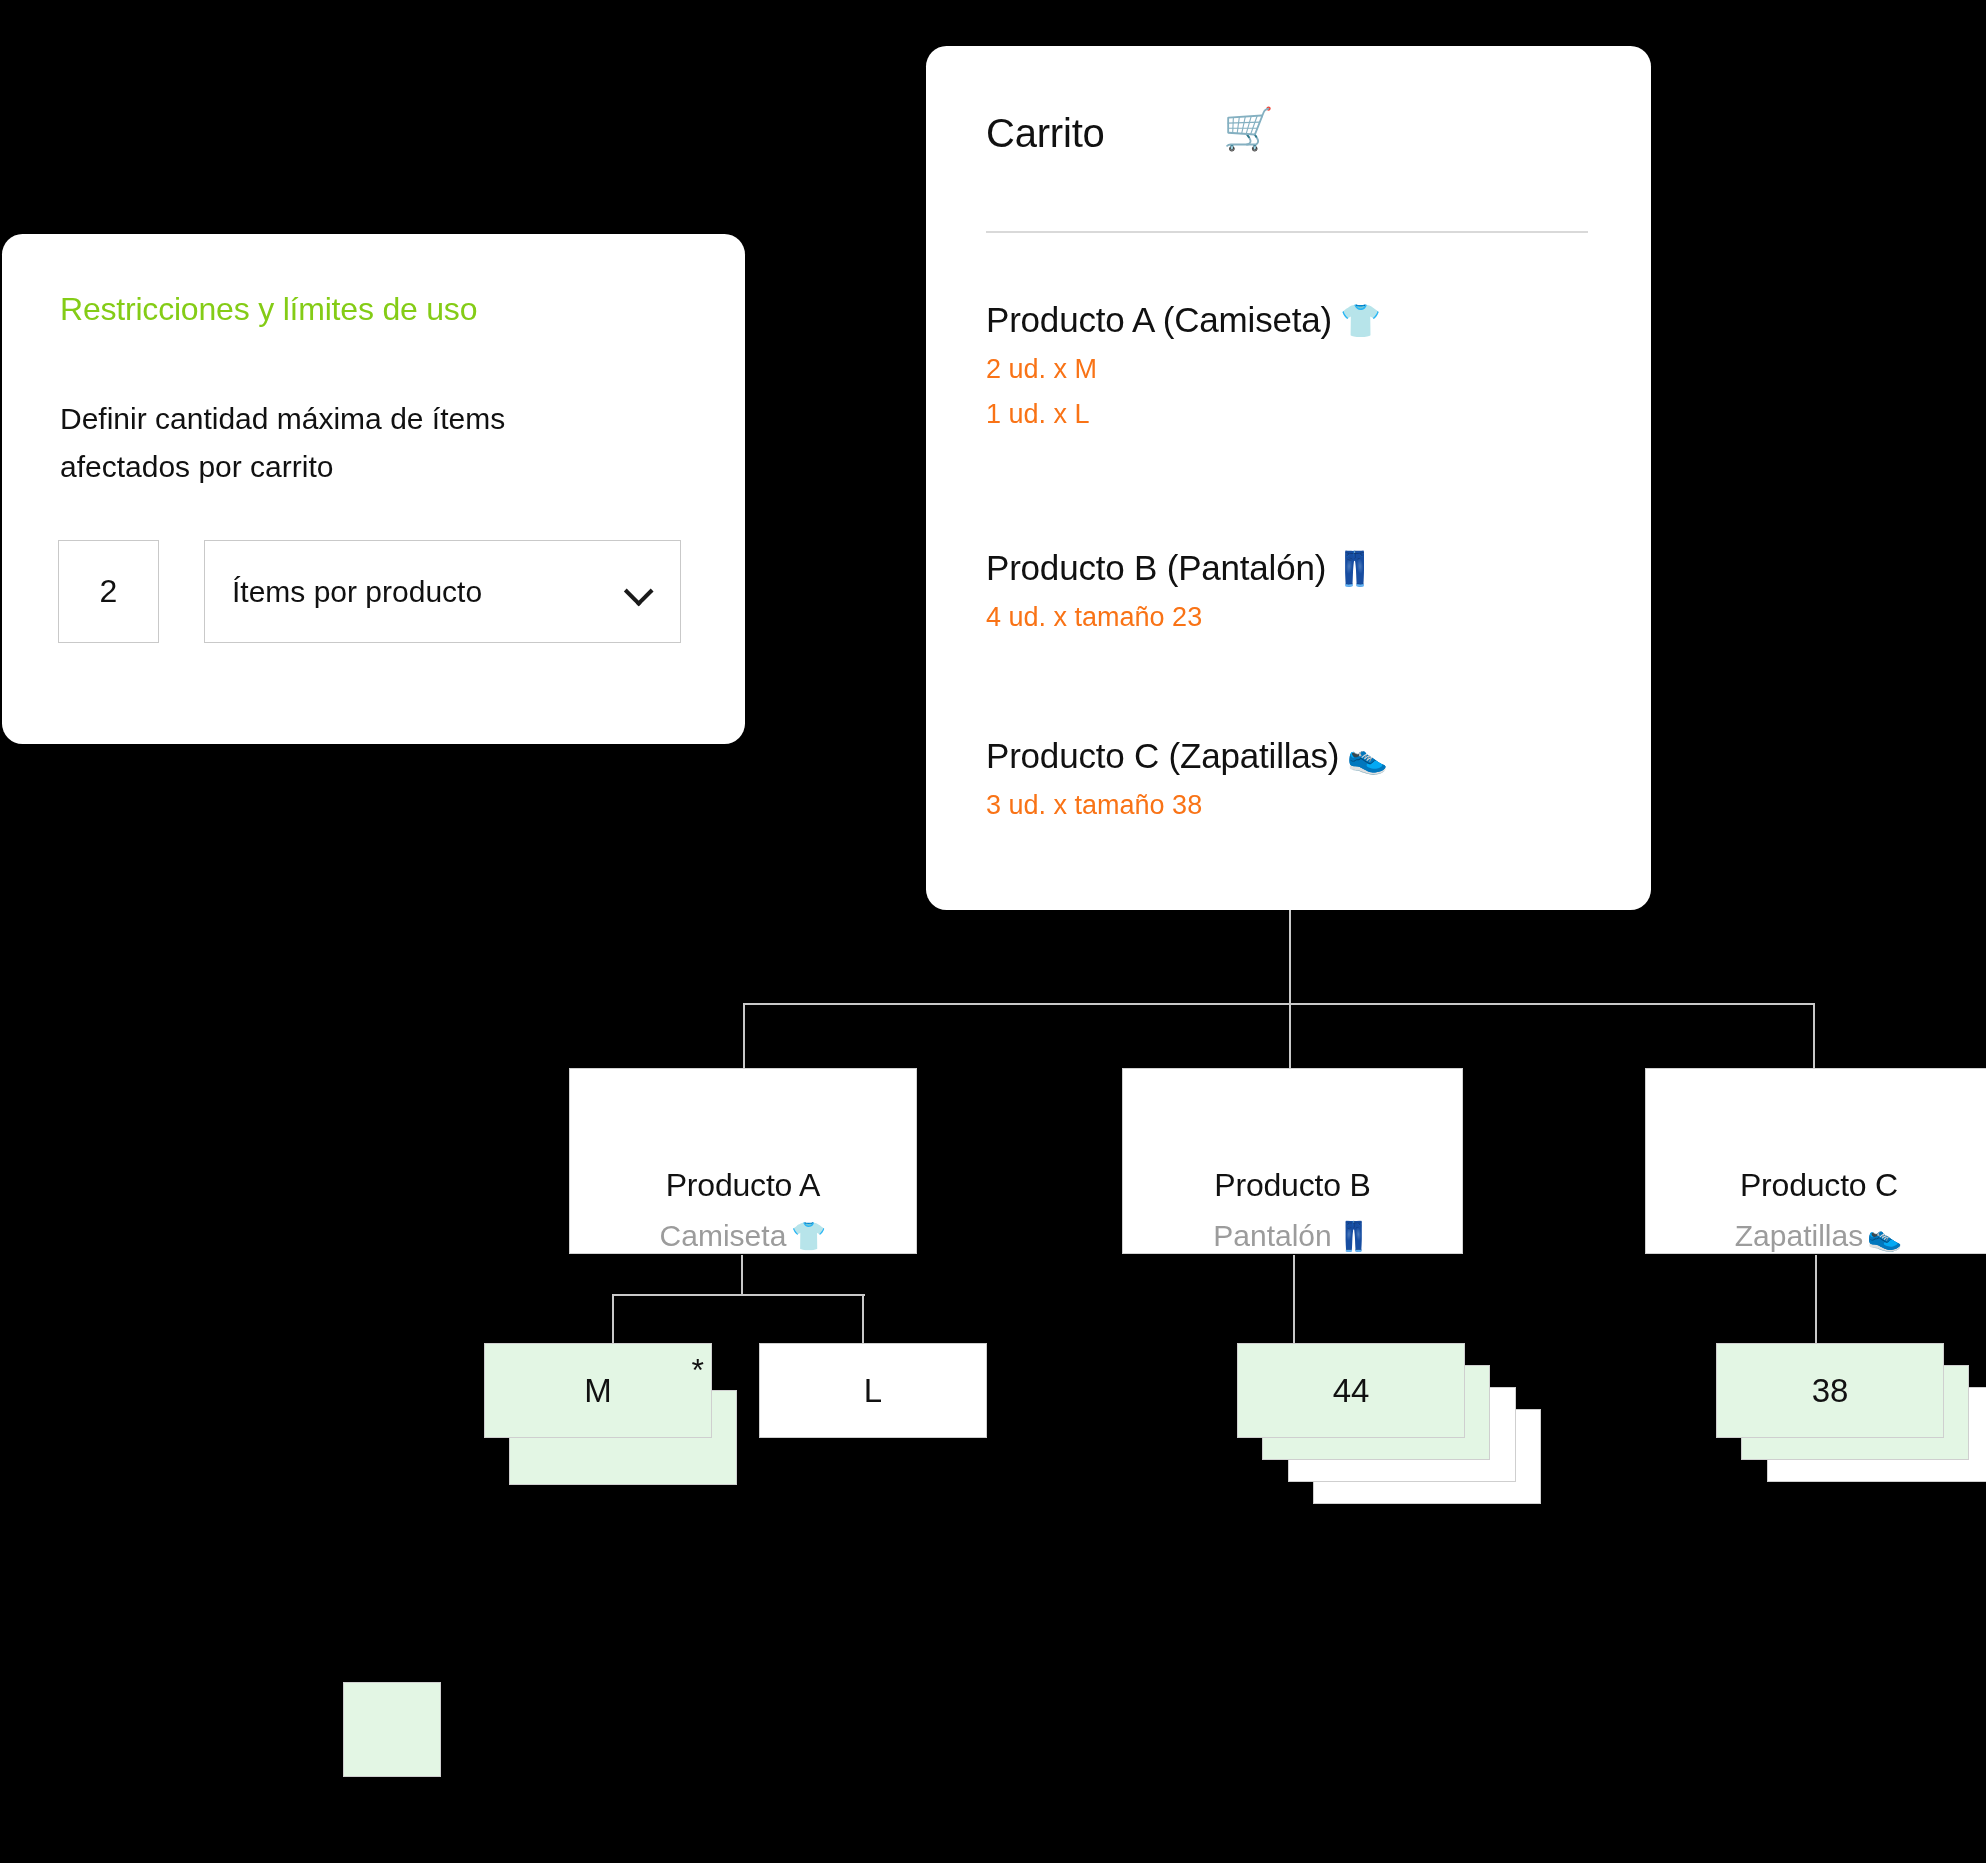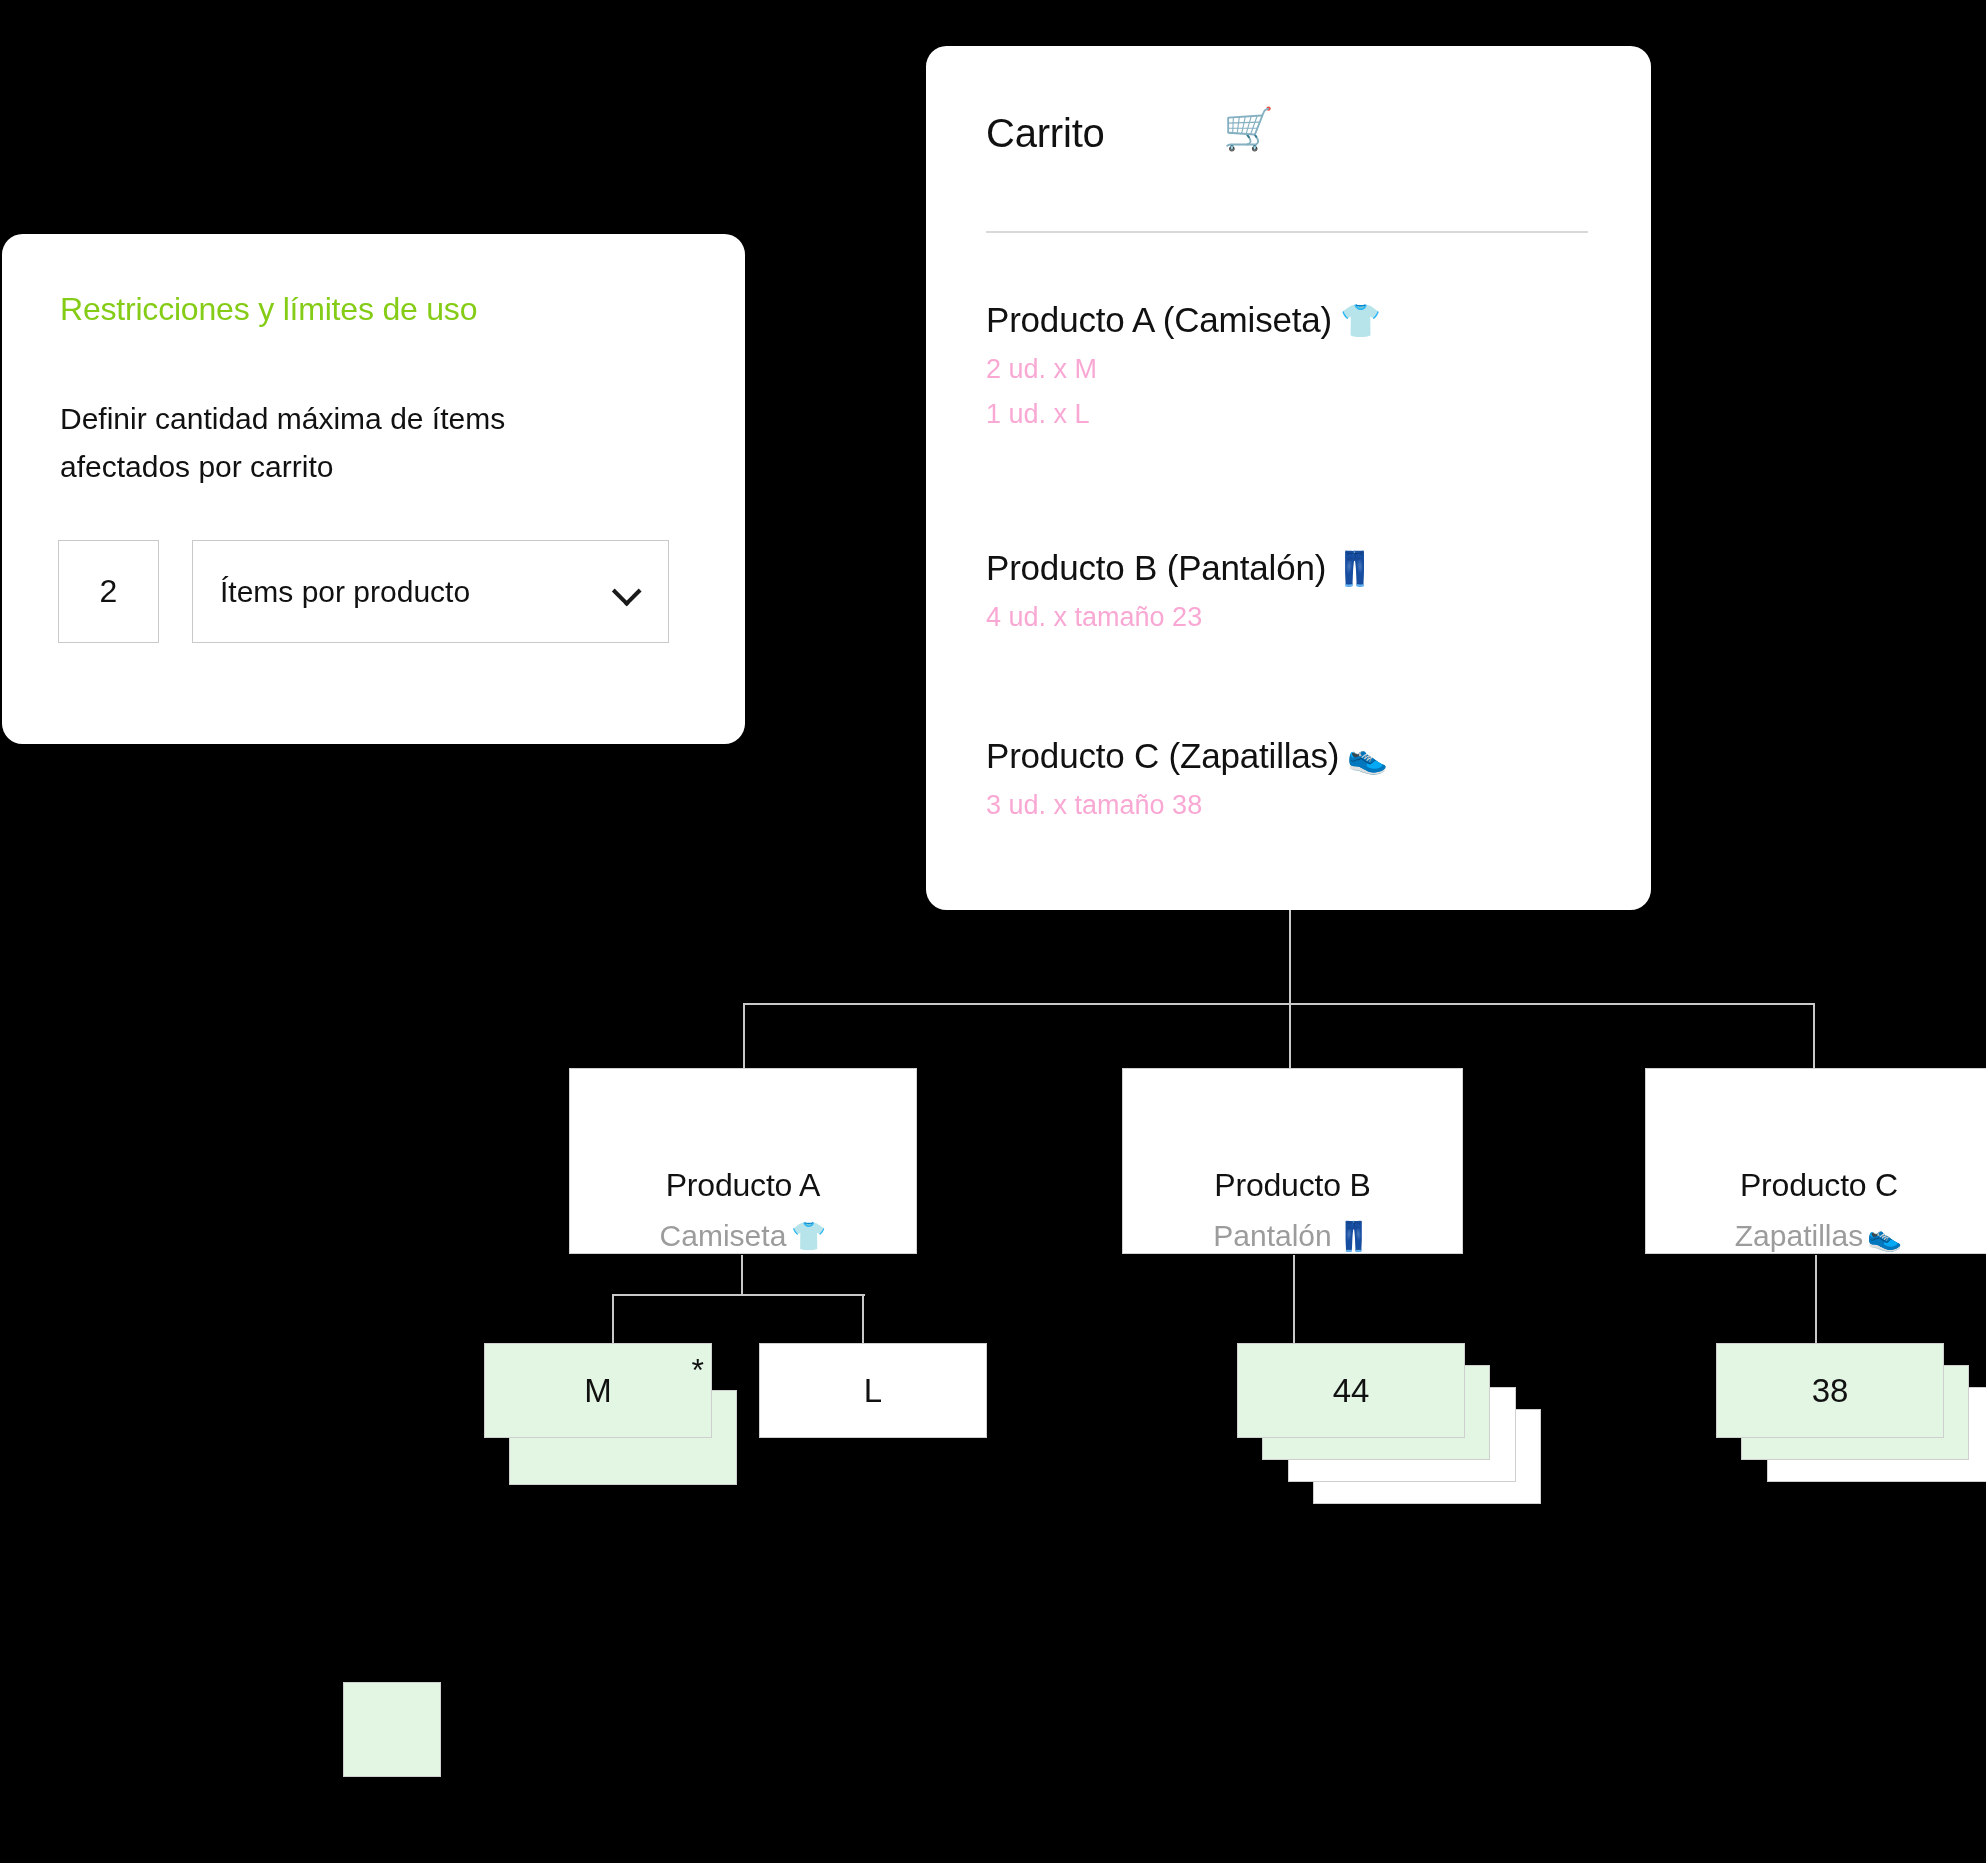--- a/index.html
+++ b/index.html
@@ -60,21 +60,21 @@
     background: #ffffff;
     box-sizing: border-box;
     display: flex;
     align-items: center;
     justify-content: center;
     font-size: 32px;
     color: #111111;
   }
   #qty-select {
     position: absolute;
-    left: 192px;
+    left: 204px;
     top: 540px;
     width: 477px;
     height: 103px;
     border: 1.6px solid #c9c9c9;
     background: #ffffff;
     box-sizing: border-box;
     display: flex;
     align-items: center;
     padding: 8px 27px;
     font-size: 30px;
@@ -133,21 +133,21 @@
   .cart-item { position: absolute; left: 986px; }
   .cart-item .ci-name {
     font-size: 35px;
     color: #111111;
     letter-spacing: -0.2px;
     white-space: nowrap;
   }
   .cart-item .ci-emoji { font-size: 33px; margin-left: 8px; }
   .cart-item .ci-line {
     font-size: 27px;
-    color: #f9a8d4;
+    color: #f97316;
     margin-top: 14.2px;
     white-space: nowrap;
   }
   #cart-item-a { top: 300px; }
   #cart-item-b { top: 548px; }
   #cart-item-c { top: 736px; }
 
   
   .conn {
     position: absolute;

